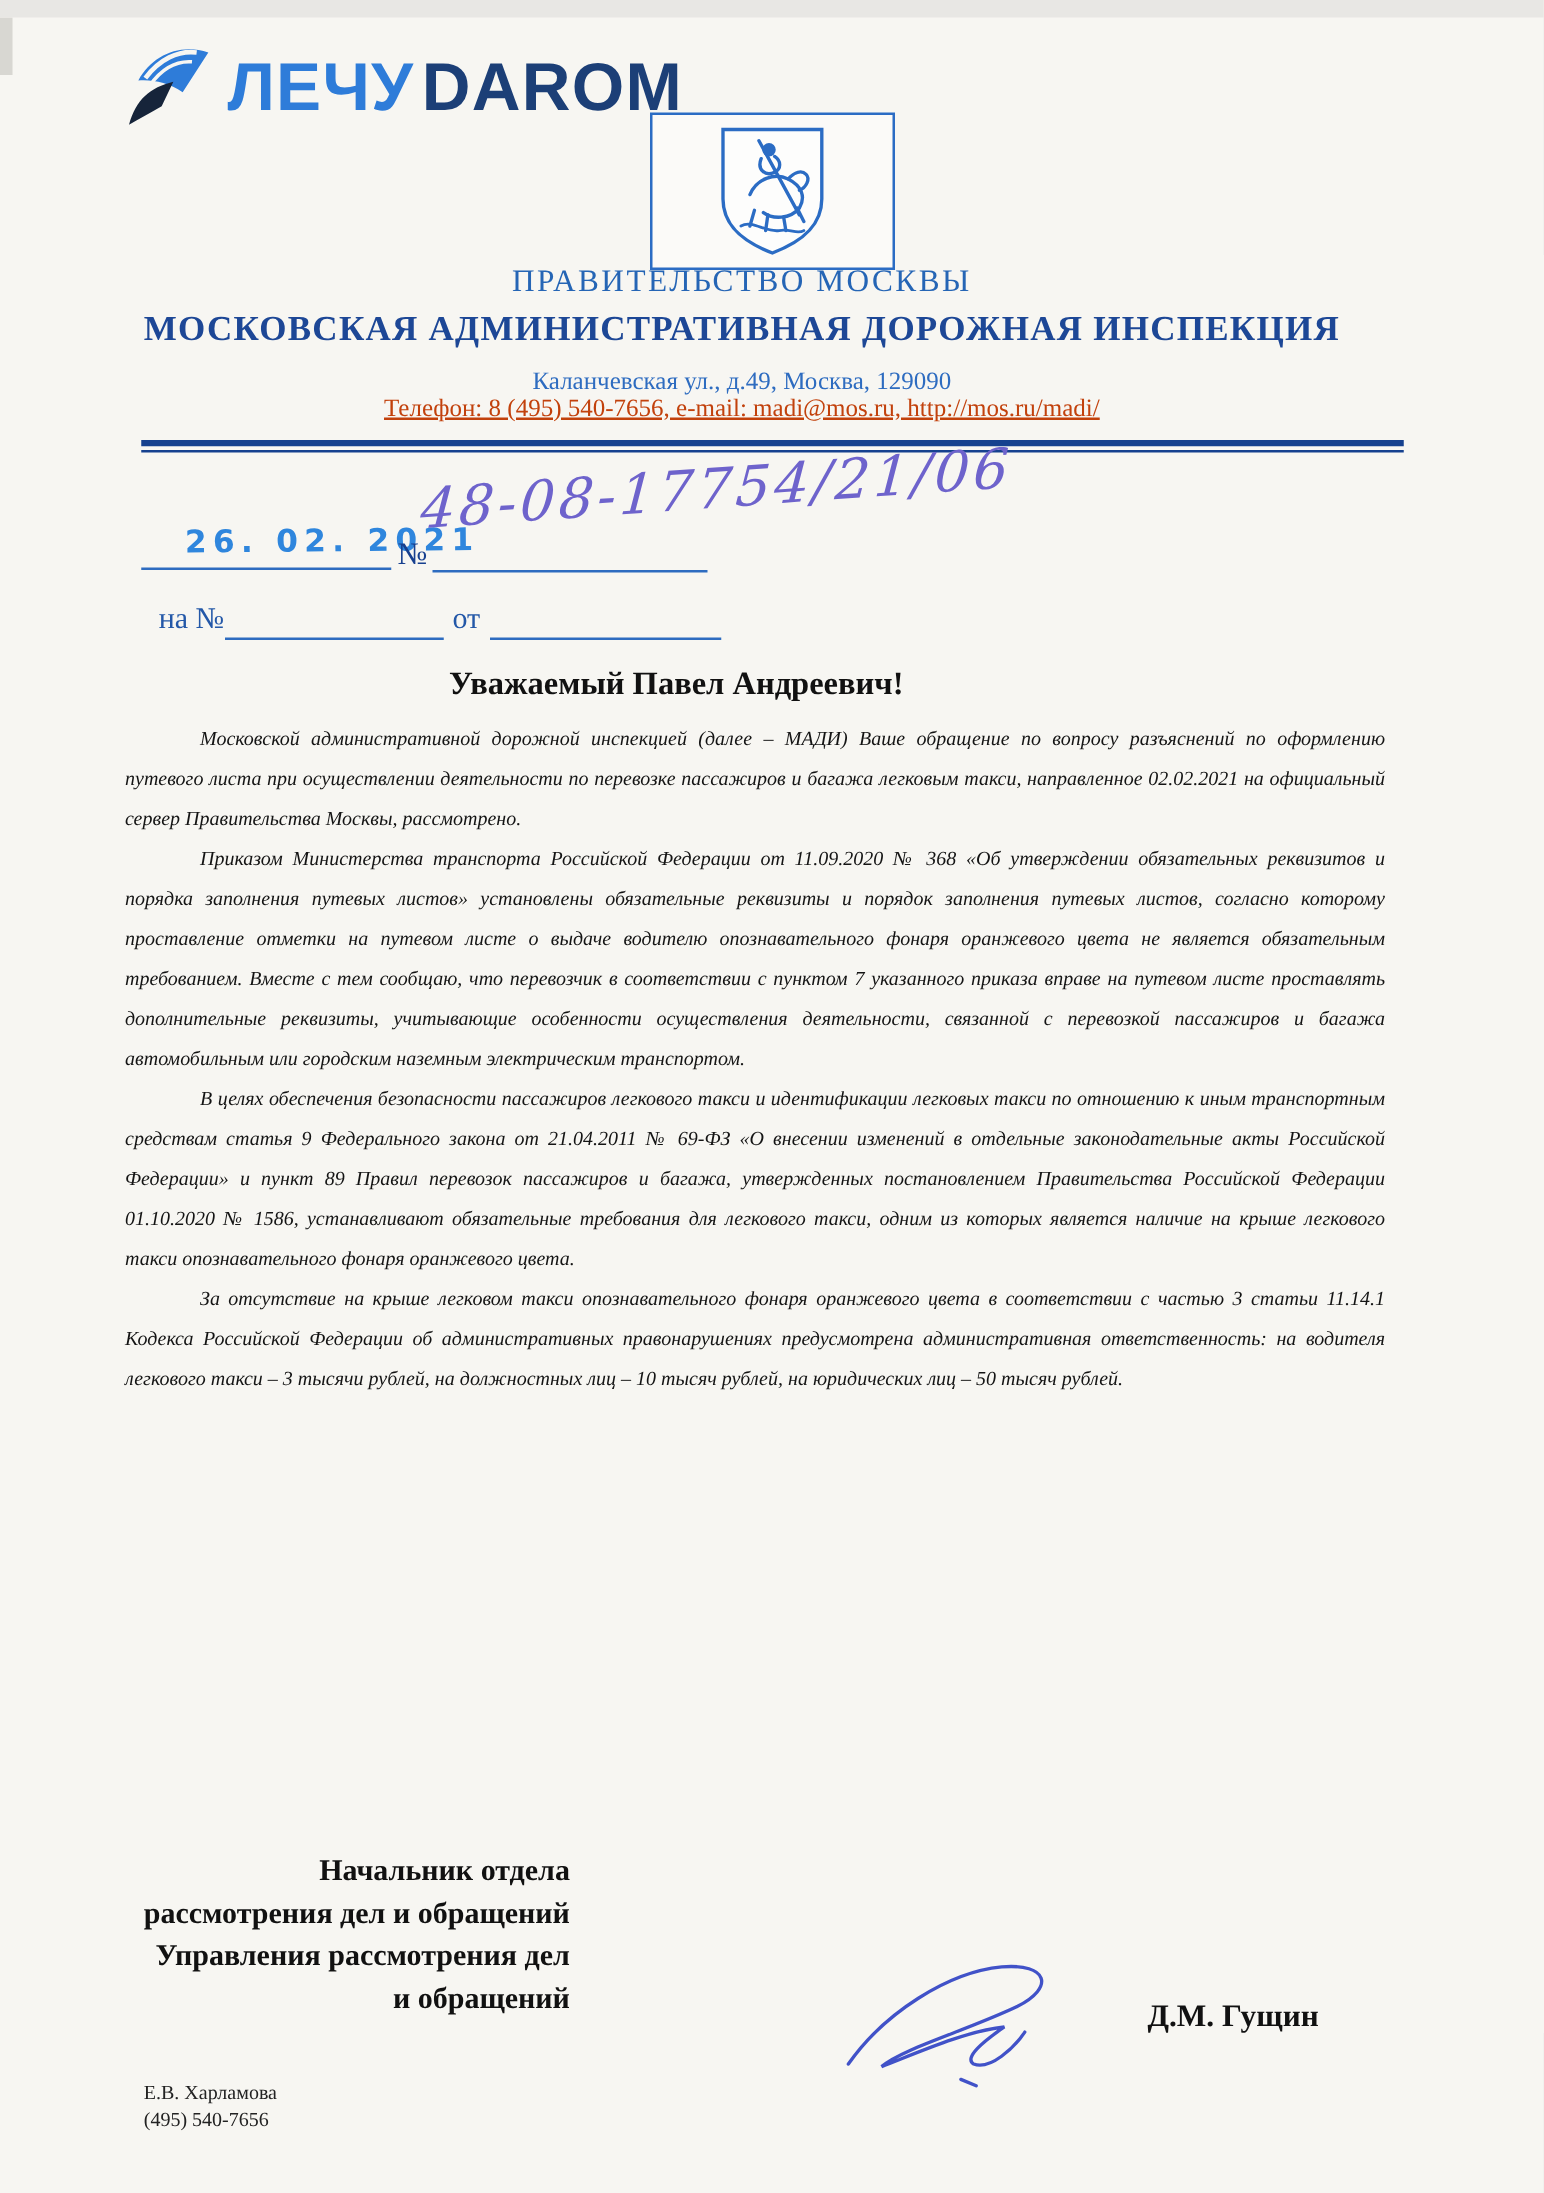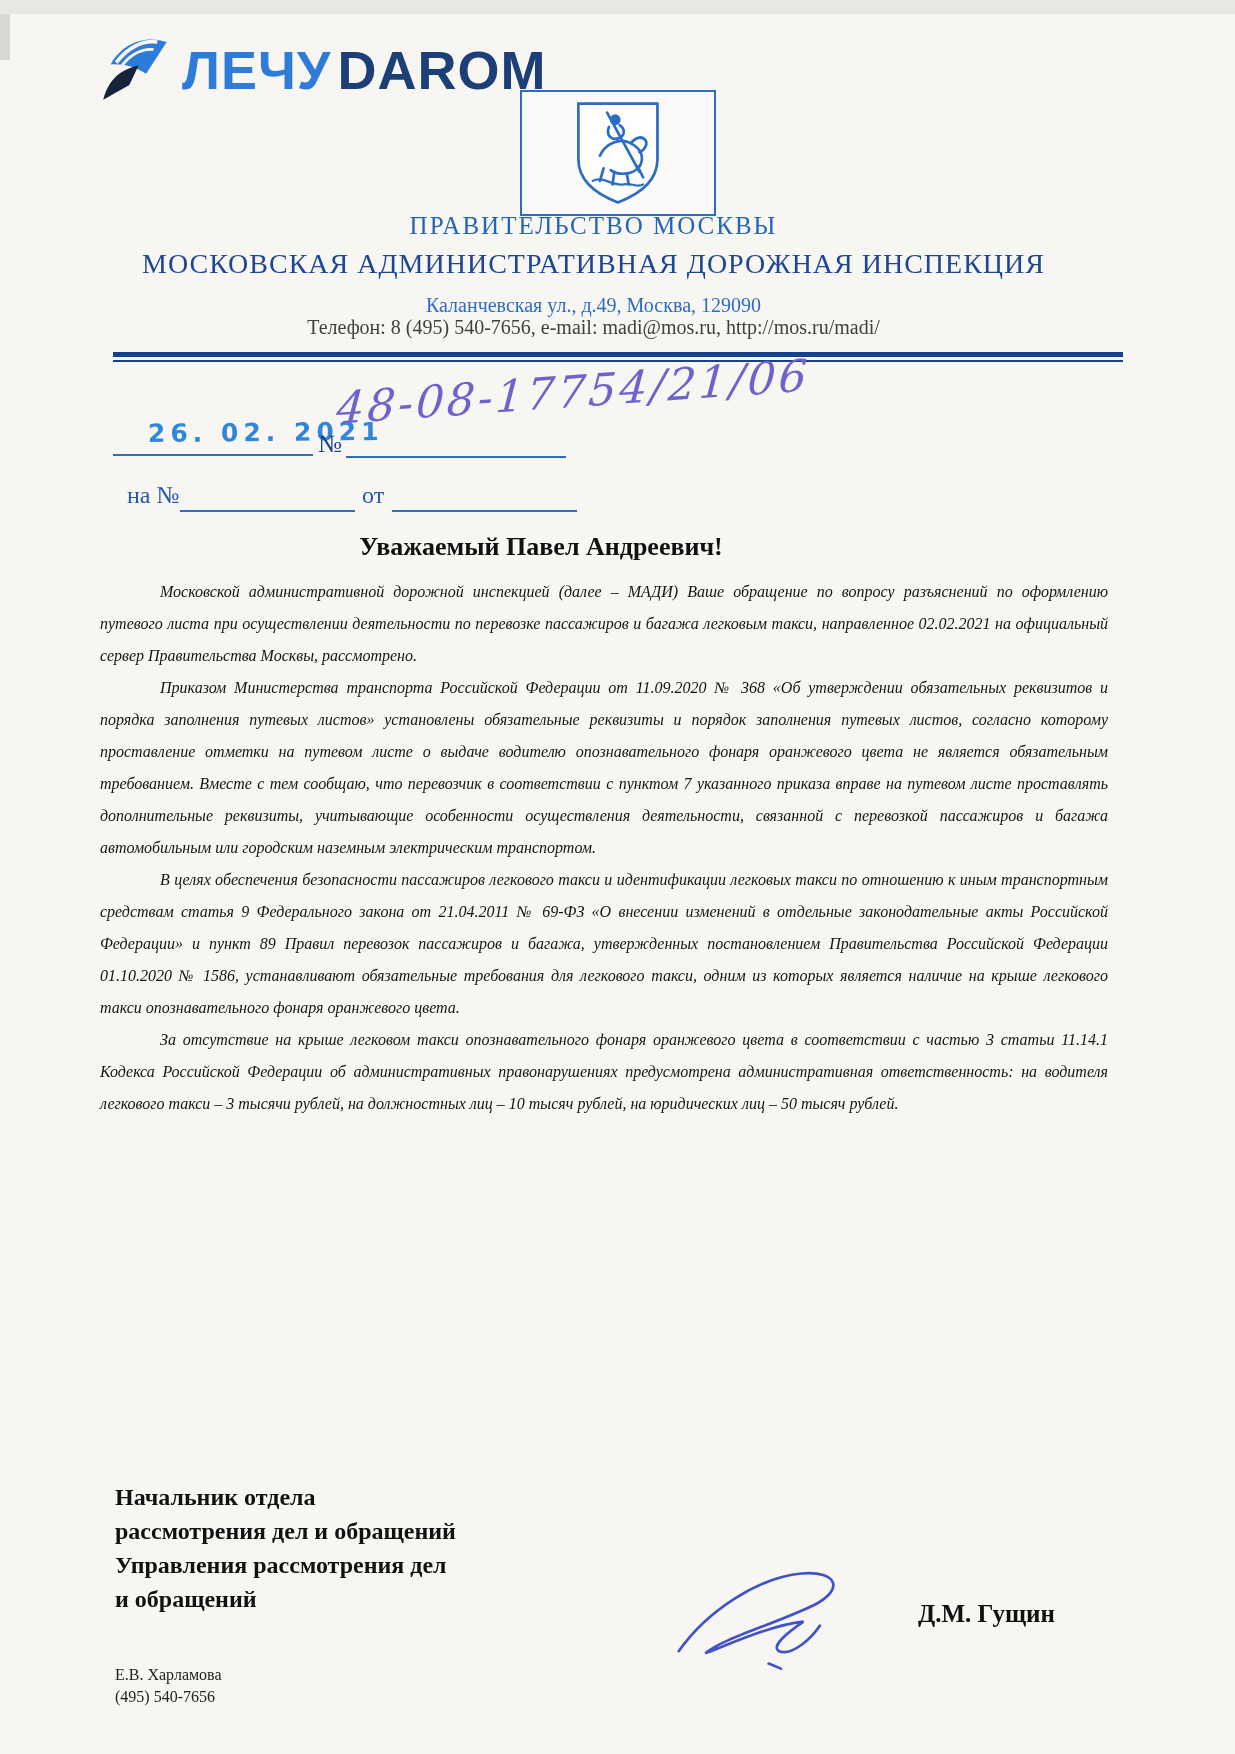--- a/index.html
+++ b/index.html
@@ -21,23 +21,23 @@
   
   .crest-frame{
     position:absolute;left:520px;top:76px;width:192px;height:122px;
     border:2px solid #2b6cc4;display:flex;align-items:center;justify-content:center;
     background:#fbfaf8;
   }
   .crest-frame svg{height:106px;}
   
   .hdr{position:absolute;left:0;width:1187px;text-align:center;}
   .gov{top:198px;font-size:25px;letter-spacing:2px;color:#2565b5;}
-  .org{top:234px;font-size:28px;font-weight:normal;letter-spacing:1px;color:#1d4796;}
+  .org{top:234px;font-size:28px;font-weight:bold;letter-spacing:1px;color:#1d4796;}
   .addr1{top:280px;font-size:20px;color:#2e6cc0;}
-  .addr2{top:302px;font-size:20px;color:#404040;}
+  .addr2{top:302px;font-size:20px;color:#c2410c;text-decoration:underline;}
   .addr3{top:323px;font-size:20px;color:#2e6cc0;}
   .rule{position:absolute;left:113px;width:1010px;}
   .rule-thick{top:338px;height:5px;background:#16418f;}
   .rule-thin{top:346px;height:2px;background:#16418f;}
   
   .date-stamp{
     position:absolute;left:148px;top:404px;
     font-family:"DejaVu Sans", sans-serif;font-weight:bold;
     font-size:25px;letter-spacing:5px;color:#2f86dd;transform:rotate(-0.5deg);
   }
@@ -53,21 +53,21 @@
   }
   .na-label{position:absolute;left:127px;top:468px;font-size:24px;color:#2458a8;}
   .ul-na{left:180px;top:496px;width:175px;}
   .ot-label{position:absolute;left:362px;top:468px;font-size:24px;color:#2458a8;}
   .ul-ot{left:392px;top:496px;width:185px;}
   
   .salutation{position:absolute;left:0;top:518px;width:1082px;text-align:center;font-size:26px;font-weight:bold;color:#111;}
   .body-text{position:absolute;left:100px;top:562px;width:1008px;font-size:16px;line-height:32px;text-align:justify;color:#141414;font-style:italic;}
   .body-text p{margin:0;text-indent:60px;}
   
-  .sign-position{position:absolute;left:115px;top:1466px;font-size:24px;font-weight:bold;line-height:34px;color:#111;}
+  .sign-position{position:absolute;left:115px;top:1466px;font-size:24px;font-weight:bold;line-height:34px;color:#111;text-align:right;}
   .sign-scribble{position:absolute;left:648px;top:1536px;width:225px;height:135px;}
   .signer-name{position:absolute;left:918px;top:1586px;font-size:25px;font-weight:bold;color:#111;}
   .executor{position:absolute;left:115px;top:1650px;font-size:16px;line-height:22px;color:#222;}
   
   .scan-edge{position:absolute;left:0;top:0;width:10px;height:46px;background:#b9b7b2;opacity:.5;}
 </style>
 </head>
 <body>
 
 <div class="page">

